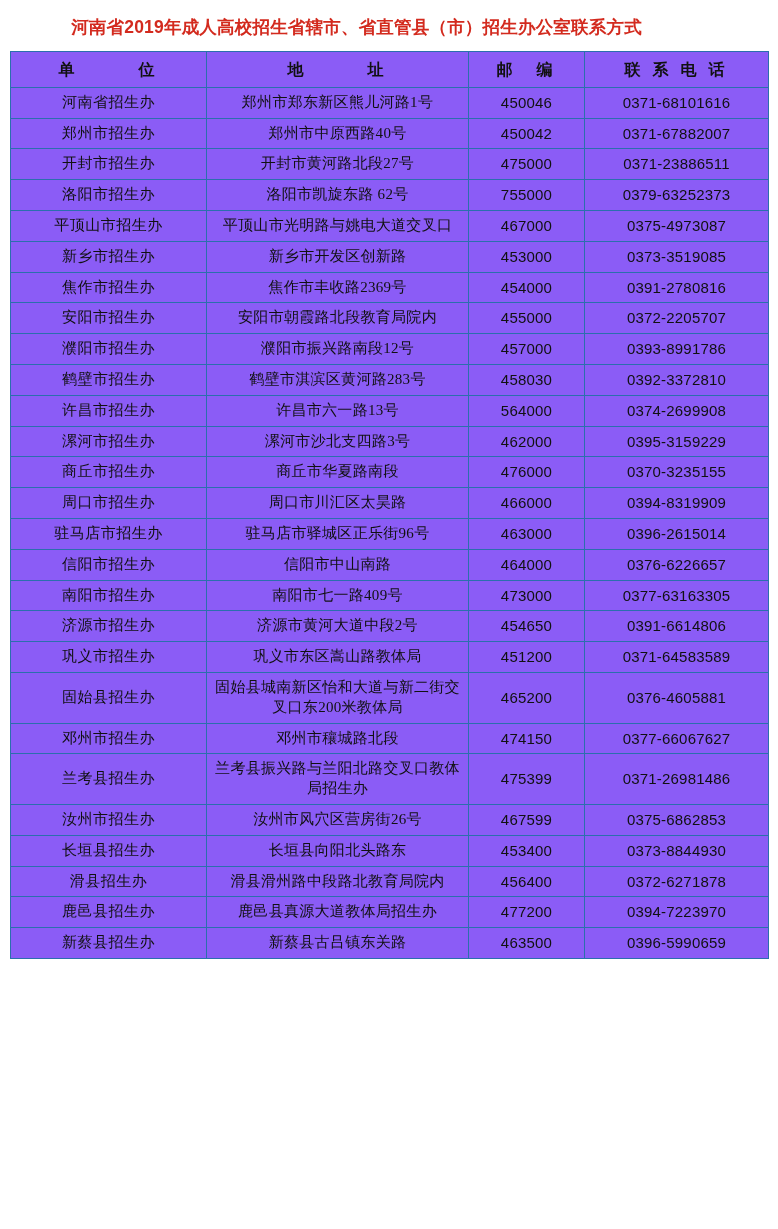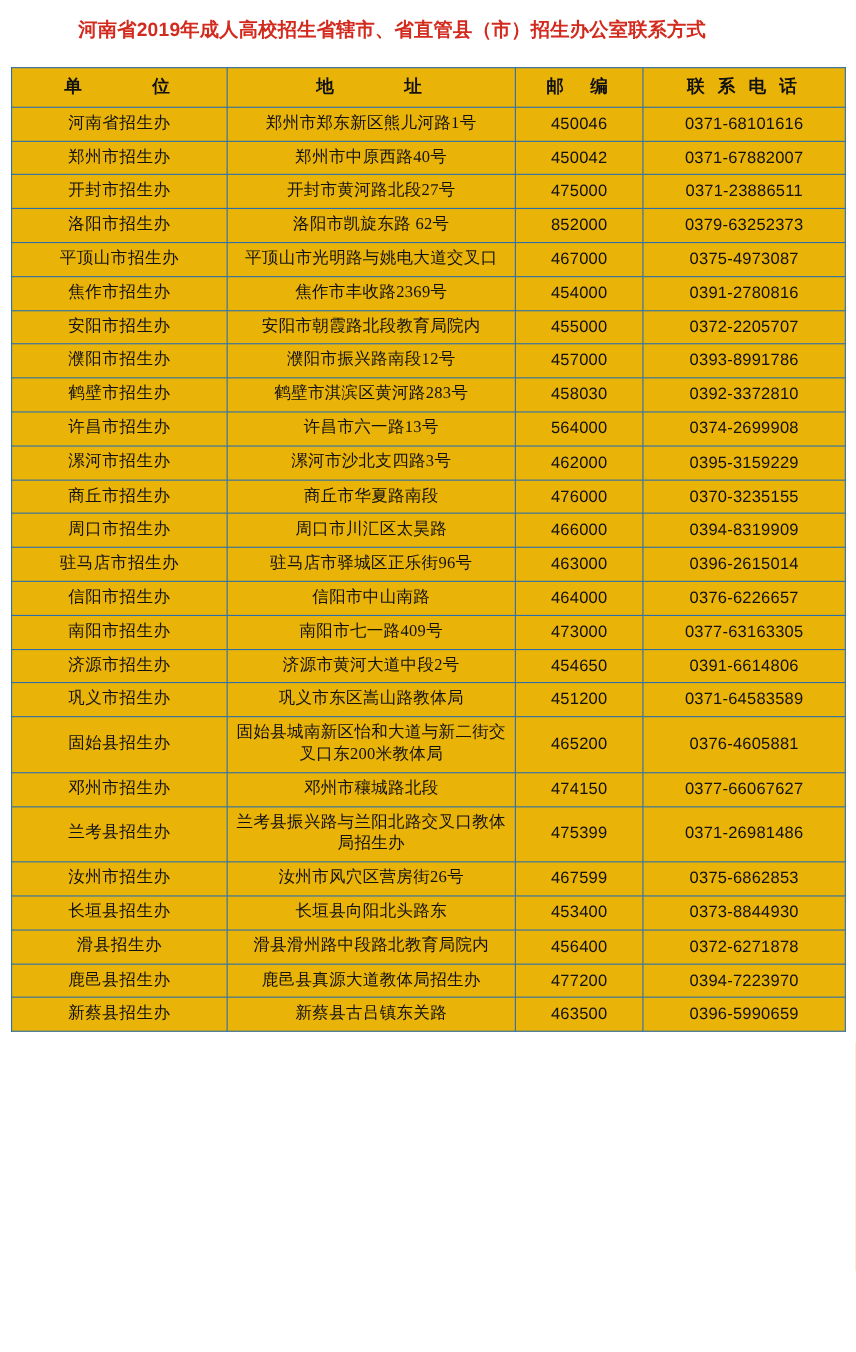--- a/index.html
+++ b/index.html
@@ -23,23 +23,23 @@
     font-weight: bold;
     font-size: 17.5px;
     letter-spacing: 0.2px;
     line-height: 1.3;
     padding: 2px 0 12px 0;
     font-family: "Liberation Sans", "DejaVu Sans", sans-serif;
   }
   table.contact-table {
     border-collapse: collapse;
     width: 758px;
-    margin: 10px auto;
+    margin: 0 auto;
     table-layout: fixed;
-    background: #eab308;
+    background: #8b5cf6;
   }
   table.contact-table th,
   table.contact-table td {
     border: 1px solid #2b6fad;
     text-align: center;
     vertical-align: middle;
     font-size: 15px;
     line-height: 1.32;
     padding: 5px 4px;
     color: #111111;
@@ -99,30 +99,36 @@
         </tr>
         <tr>
           <td class="unit">开封市招生办</td>
           <td class="addr">开封市黄河路北段27号</td>
           <td class="zip">475000</td>
           <td class="tel">0371-23886511</td>
         </tr>
         <tr>
           <td class="unit">洛阳市招生办</td>
           <td class="addr">洛阳市凯旋东路  62号</td>
-          <td class="zip">852000</td>
+          <td class="zip">755000</td>
           <td class="tel">0379-63252373</td>
         </tr>
         <tr>
           <td class="unit">平顶山市招生办</td>
           <td class="addr">平顶山市光明路与姚电大道交叉口</td>
           <td class="zip">467000</td>
           <td class="tel">0375-4973087</td>
         </tr>
         <tr>
+          <td class="unit">新乡市招生办</td>
+          <td class="addr">新乡市开发区创新路</td>
+          <td class="zip">453000</td>
+          <td class="tel">0373-3519085</td>
+        </tr>
+        <tr>
           <td class="unit">焦作市招生办</td>
           <td class="addr">焦作市丰收路2369号</td>
           <td class="zip">454000</td>
           <td class="tel">0391-2780816</td>
         </tr>
         <tr>
           <td class="unit">安阳市招生办</td>
           <td class="addr">安阳市朝霞路北段教育局院内</td>
           <td class="zip">455000</td>
           <td class="tel">0372-2205707</td>

